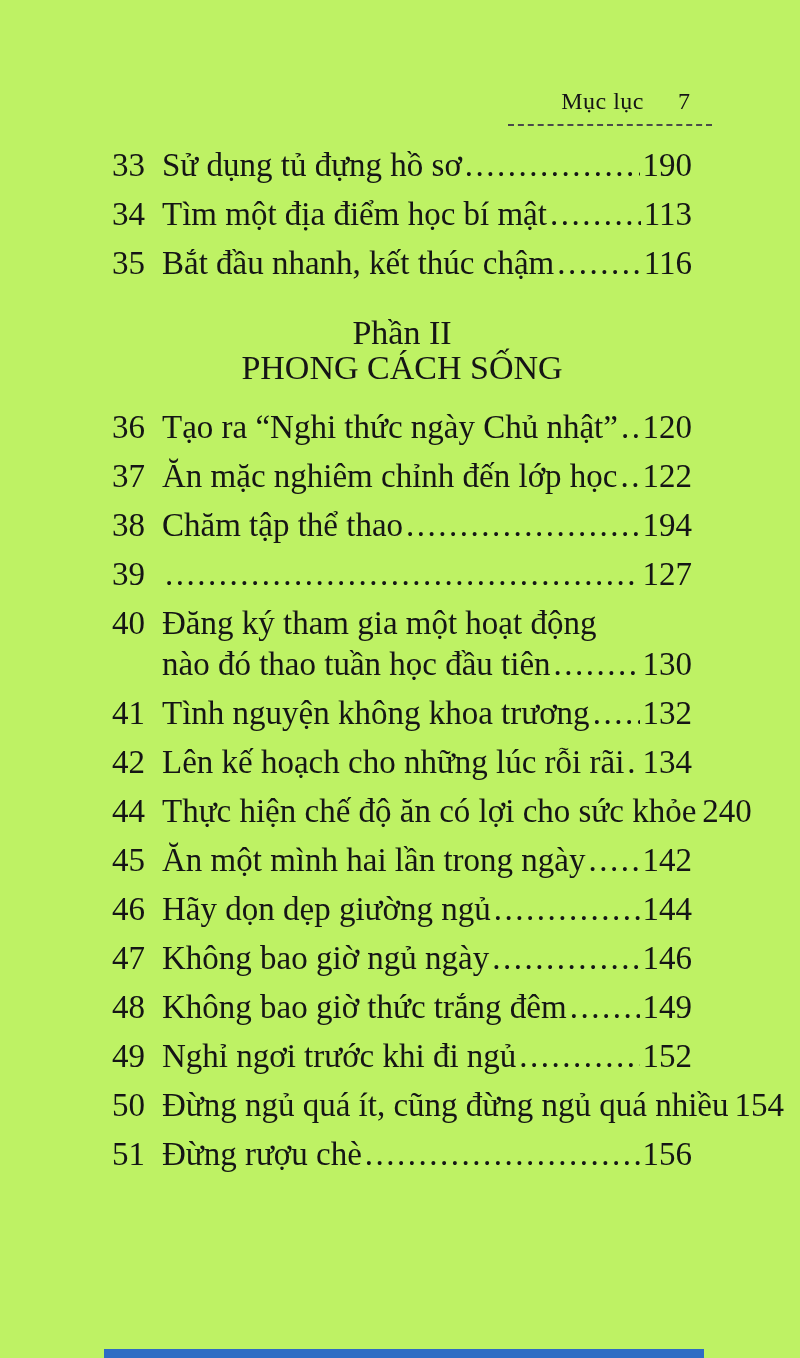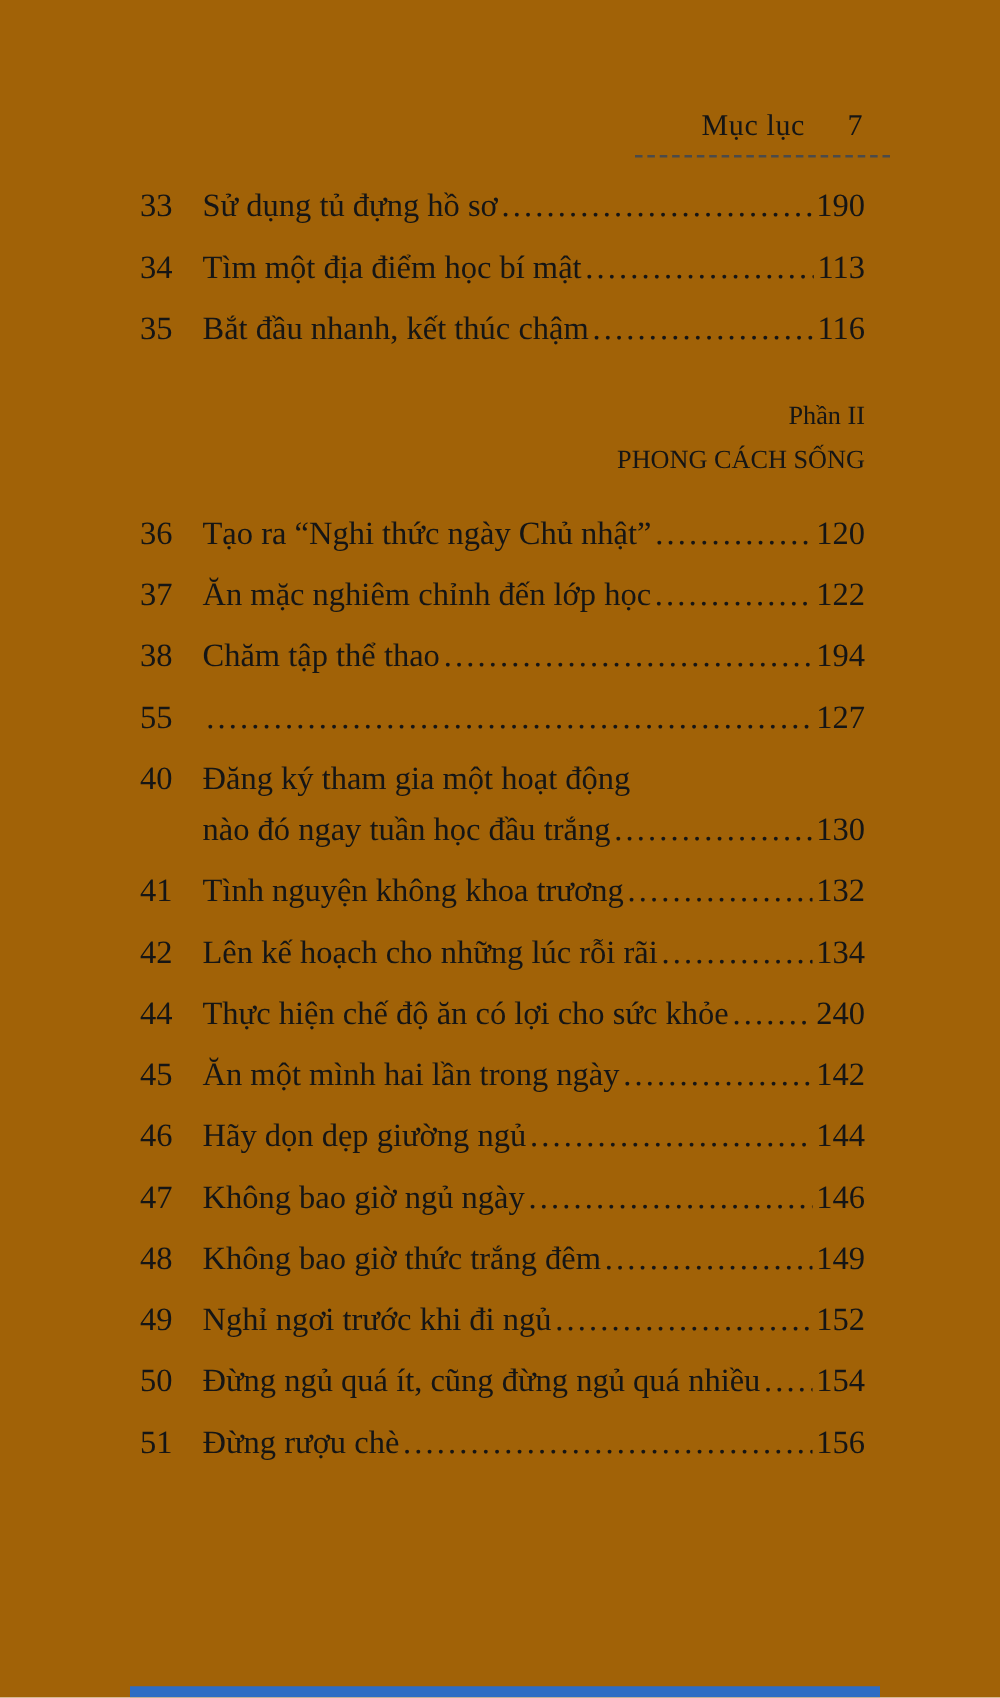--- a/index.html
+++ b/index.html
@@ -4,21 +4,21 @@
 <style>
   html, body {
     margin: 0;
     padding: 0;
     background: #ffffff;
   }
   .page {
     position: relative;
     width: 800px;
     height: 1358px;
-    background: #a16207;
+    background: #bef264;
     font-family: "Liberation Serif", "DejaVu Serif", serif;
     color: #151515;
     overflow: hidden;
   }
   
   .header {
     position: absolute;
     top: 88px;
     left: 508px;
     width: 204px;
@@ -36,21 +36,21 @@
 
   
   .toc {
     position: absolute;
     top: 150px;
     left: 112px;
     width: 580px;
   }
   .entry {
     margin-bottom: 19px;
-    font-size: 26px;
+    font-size: 33px;
     line-height: 30px;
   }
   .entry-row {
     display: flex;
     align-items: baseline;
   }
   .entry-row:not(:first-child) {
     margin-top: 11px;
   }
   .num {
@@ -74,23 +74,22 @@
   .pg {
     flex: none;
   }
 
   
   .section-heading {
     text-align: center;
     margin: 38px 0 28px 0;
   }
   .heading-line {
-    font-size: 21px;
+    font-size: 34px;
     line-height: 33px;
-    text-align: right;
   }
   .heading-line:first-child {
     margin-bottom: 2px;
   }
 
   
   .footer-bar {
     position: absolute;
     left: 104px;
     bottom: 0;
@@ -157,33 +156,33 @@
       <div class="entry">
         <div class="entry-row">
           <span class="num">38</span>
           <span class="title">Chăm tập thể thao</span>
           <span class="dots"></span>
           <span class="pg">194</span>
         </div>
       </div>
       <div class="entry">
         <div class="entry-row">
-          <span class="num">55</span>
+          <span class="num">39</span>
           <span class="dots"></span>
           <span class="pg">127</span>
         </div>
       </div>
       <div class="entry">
         <div class="entry-row">
           <span class="num">40</span>
           <span class="title">Đăng ký tham gia một hoạt động</span>
         </div>
         <div class="entry-row">
           <span class="num"></span>
-          <span class="title">nào đó ngay tuần học đầu trắng</span>
+          <span class="title">nào đó thao tuần học đầu tiên</span>
           <span class="dots"></span>
           <span class="pg">130</span>
         </div>
       </div>
       <div class="entry">
         <div class="entry-row">
           <span class="num">41</span>
           <span class="title">Tình nguyện không khoa trương</span>
           <span class="dots"></span>
           <span class="pg">132</span>

